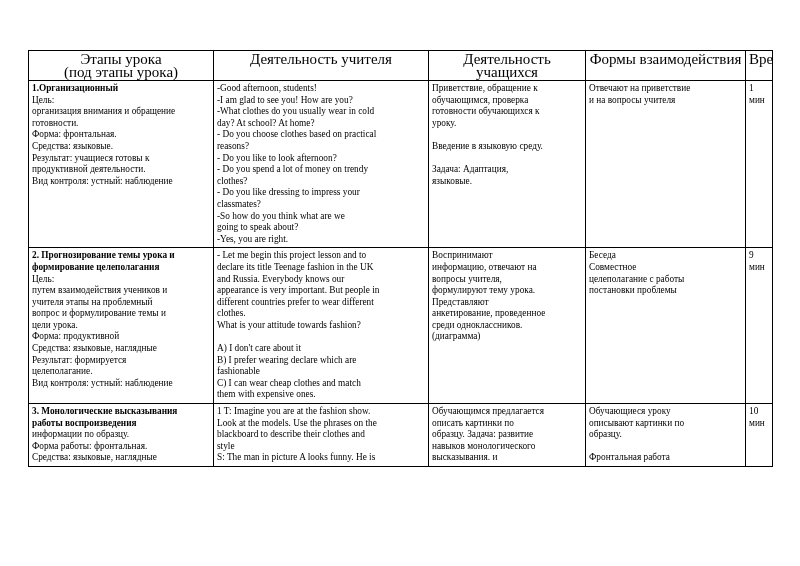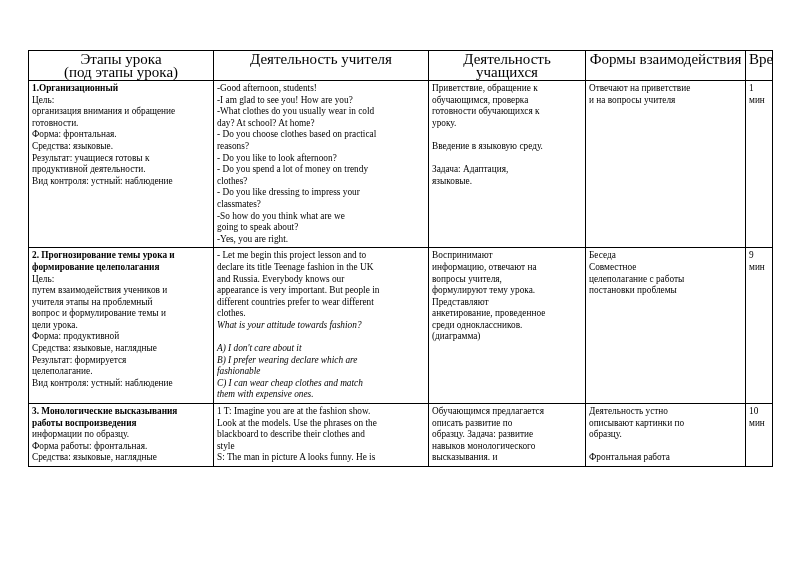--- a/index.html
+++ b/index.html
@@ -65,21 +65,21 @@
 
   .cell p {
     margin: 0;
     padding: 0;
   }
   .cell p.gap {
     height: 11.6px;
   }
   .b { font-weight: normal; }
   .bu { font-weight: bold; }
-  .it { font-style: italic; }
+  .it { }
   .lbl { font-weight: normal; }
 
   
   .table-clip {
     position: absolute;
     top: 50px;
     left: 0;
     width: 800px;
     height: 460px;
     overflow: hidden;
@@ -219,27 +219,27 @@
         </td>
         <td class="cell">
           <p>1 T: Imagine you are at the fashion show.</p>
           <p>Look at the models. Use the phrases on the</p>
           <p>blackboard to describe their clothes and</p>
           <p>style</p>
           <p>S: The man in picture A looks funny. He is</p>
         </td>
         <td class="cell">
           <p>Обучающимся предлагается</p>
-          <p>описать развитие по</p>
+          <p>описать картинки по</p>
           <p>образцу. Задача: развитие</p>
           <p>навыков монологического</p>
           <p>высказывания. и</p>
         </td>
         <td class="cell">
-          <p>Деятельность устно</p>
+          <p>Обучающиеся уроку</p>
           <p>описывают картинки по</p>
           <p>образцу.</p>
           <p class="gap"></p>
           <p>Фронтальная работа</p>
         </td>
         <td class="cell">10 мин</td>
       </tr>
 
     </tbody>
   </table>

